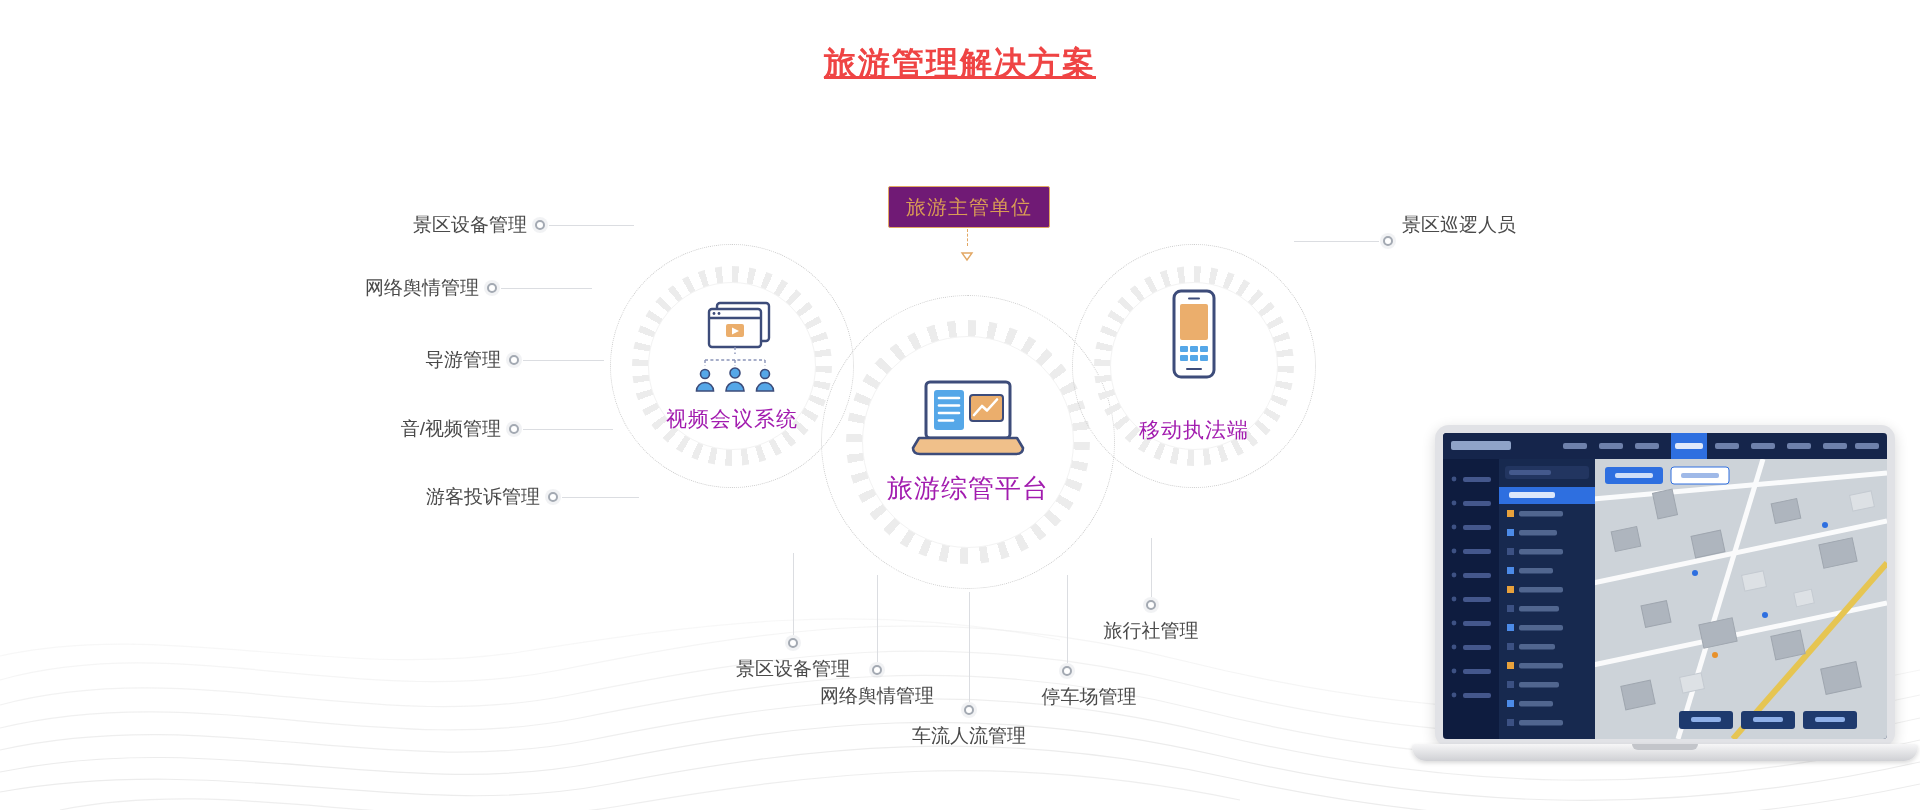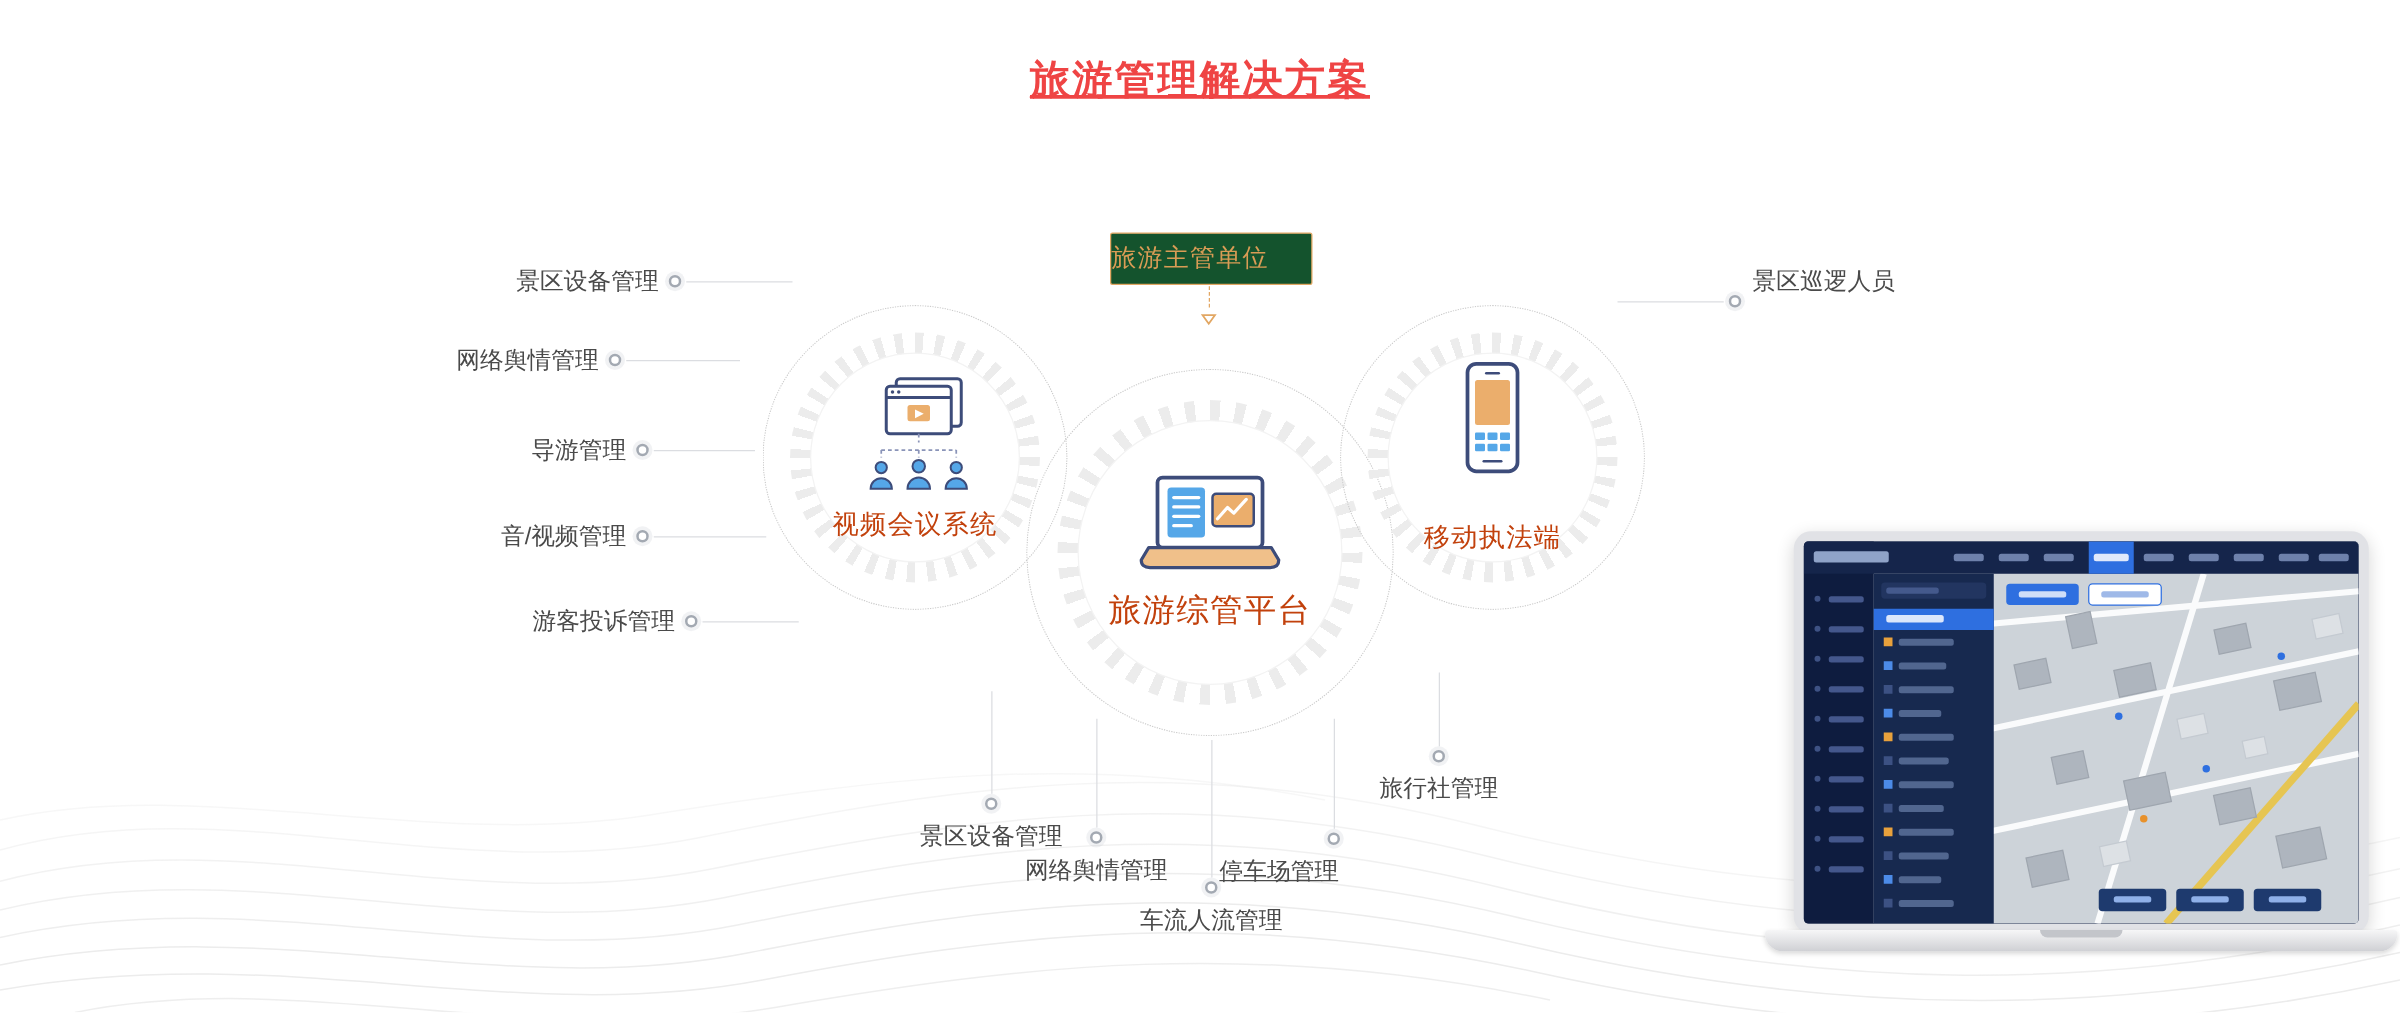--- a/index.html
+++ b/index.html
@@ -7,35 +7,35 @@
     position:relative;width:1920px;height:810px;background:#ffffff;overflow:hidden;
     font-family:"Liberation Sans","DejaVu Sans",sans-serif;color:#333;
   }
   
   .page-title{position:absolute;top:42px;left:0;width:100%;text-align:center;
     font-size:32px;font-weight:700;color:#ef4444;letter-spacing:2px;z-index:3;text-decoration:underline;}
   .page-subtitle{position:absolute;top:104px;left:0;width:100%;text-align:center;
     font-size:22px;color:#3d3d3d;letter-spacing:1px;z-index:3;}
   
   .authority{position:absolute;left:888px;top:186px;width:160px;height:40px;
-    border:1px solid #E2A763;border-radius:2px;background:#14532d;color:#D99C55;
-    font-size:20px;text-align:left;line-height:40px;z-index:4;letter-spacing:1px;}
+    border:1px solid #E2A763;border-radius:2px;background:#701a75;color:#D99C55;
+    font-size:20px;text-align:center;line-height:40px;z-index:4;letter-spacing:1px;}
   .authority-connector{position:absolute;left:967px;top:229px;height:17px;width:0;
     border-left:1px dashed #E2A763;z-index:4;}
   .authority-arrow{position:absolute;left:960px;top:248px;z-index:4;}
   
   .ring-dotted{position:absolute;border:1px dotted #cccccc;border-radius:50%;
     box-sizing:border-box;z-index:1;background:transparent;}
   .tick-ring{position:absolute;border-radius:50%;z-index:1;
     background:repeating-conic-gradient(#ececec 0deg 4deg, transparent 4deg 10deg);}
   .tick-ring::after{content:"";position:absolute;inset:16px;background:#fff;
     border-radius:50%;border:1px solid #f3f3f3;box-sizing:border-box;}
   .node-content{position:absolute;display:flex;flex-direction:column;align-items:center;
     justify-content:center;gap:10px;z-index:2;}
-  .node-label{color:#c2410c;font-size:21px;letter-spacing:1px;white-space:nowrap;}
+  .node-label{color:#a21caf;font-size:21px;letter-spacing:1px;white-space:nowrap;}
   
   .edge-label{position:absolute;font-size:19px;color:#4a4a4a;white-space:nowrap;z-index:3;}
   .edge-label.center{width:200px;text-align:center;}
   .dot{position:absolute;width:10px;height:10px;border-radius:50%;background:#fff;
     border:2px solid #A3A9B2;box-sizing:border-box;z-index:3;
     box-shadow:0 0 0 3px rgba(163,169,178,0.15);}
   .hline{position:absolute;height:1px;background:#DBDDE1;z-index:2;}
   .vline{position:absolute;width:1px;background:#DBDDE1;z-index:2;}
   
   .waves{position:absolute;left:0;bottom:0;width:1920px;height:250px;z-index:0;}
@@ -184,21 +184,21 @@
   <div class="vline" style="left:877px;top:575px;height:87px;"></div>
   <span class="dot" style="left:872px;top:665px;"></span>
   <div class="edge-label center" style="left:777px;top:683px;">网络舆情管理</div>
 
   <div class="vline" style="left:969px;top:592px;height:110px;"></div>
   <span class="dot" style="left:964px;top:705px;"></span>
   <div class="edge-label center" style="left:869px;top:723px;text-align:center;">车流人流管理</div>
 
   <div class="vline" style="left:1067px;top:575px;height:88px;"></div>
   <span class="dot" style="left:1062px;top:666px;"></span>
-  <div class="edge-label center" style="left:923px;top:684px;text-decoration:underline;">停车场管理</div>
+  <div class="edge-label center" style="left:989px;top:684px;">停车场管理</div>
 
   <div class="vline" style="left:1151px;top:538px;height:59px;"></div>
   <span class="dot" style="left:1146px;top:600px;"></span>
   <div class="edge-label center" style="left:1051px;top:618px;">旅行社管理</div>
 
   <div class="laptop-screen">
     <div class="screen-inner">
       <svg width="444" height="306" viewBox="0 0 444 306">
 
         <rect width="444" height="306" fill="#CDD3D9"></rect>

